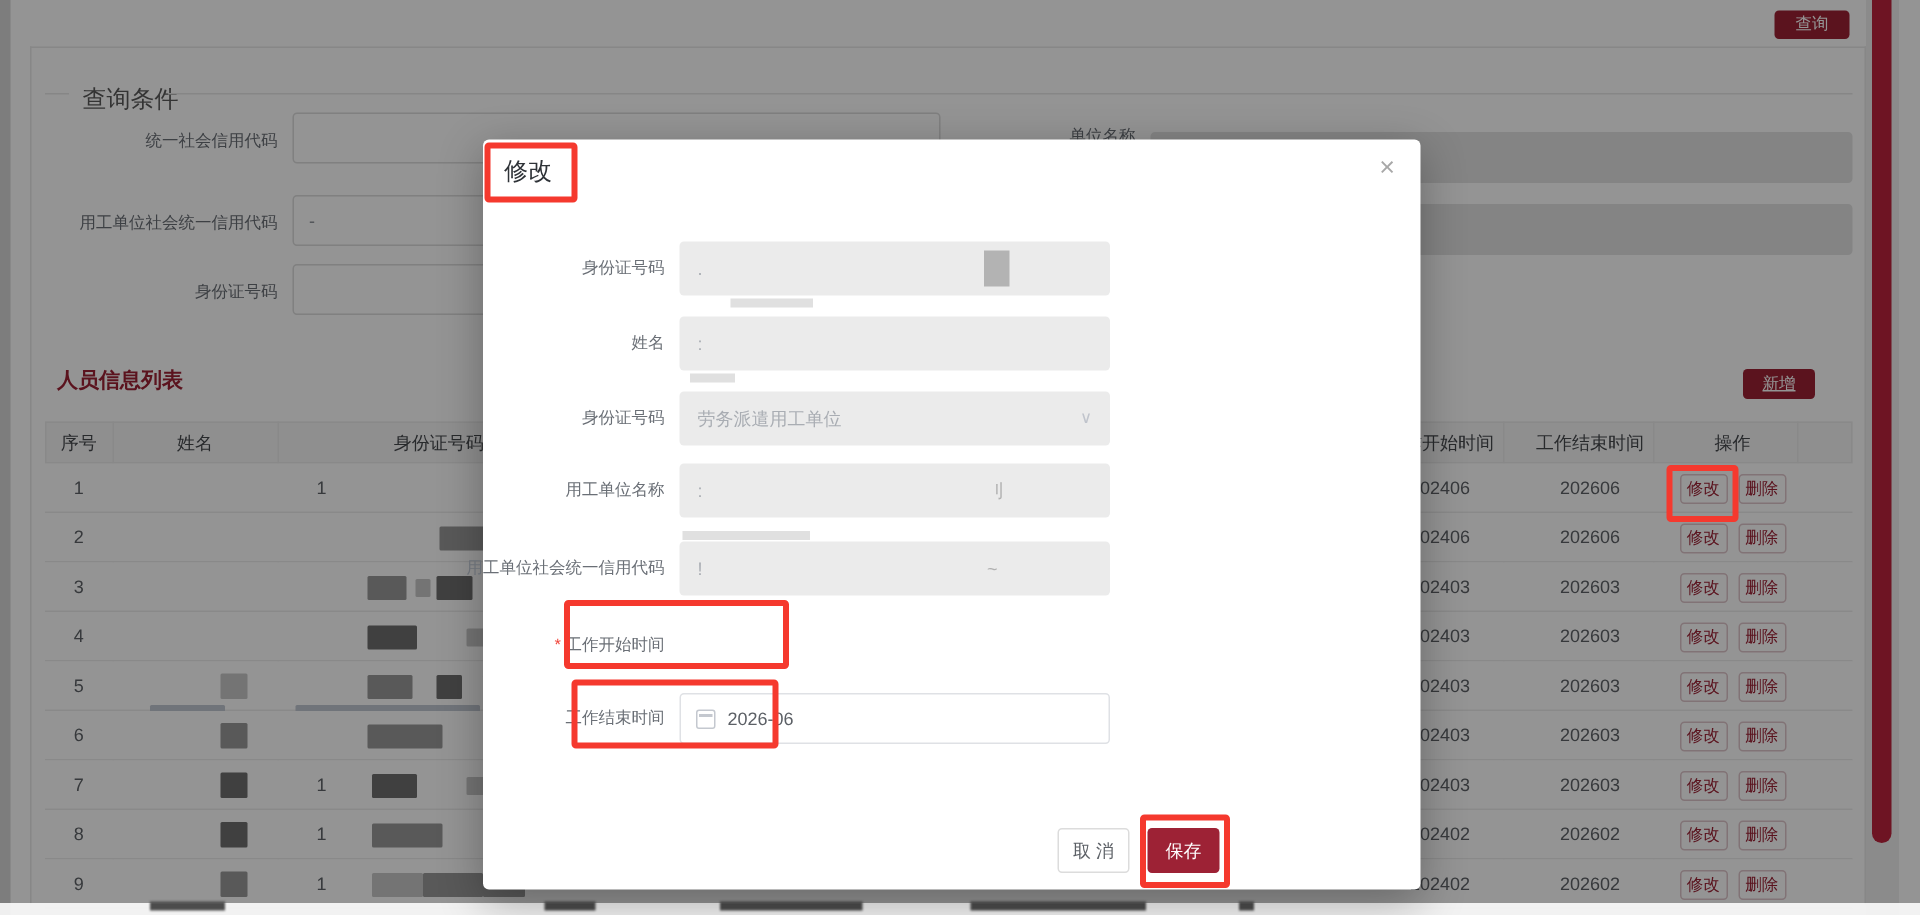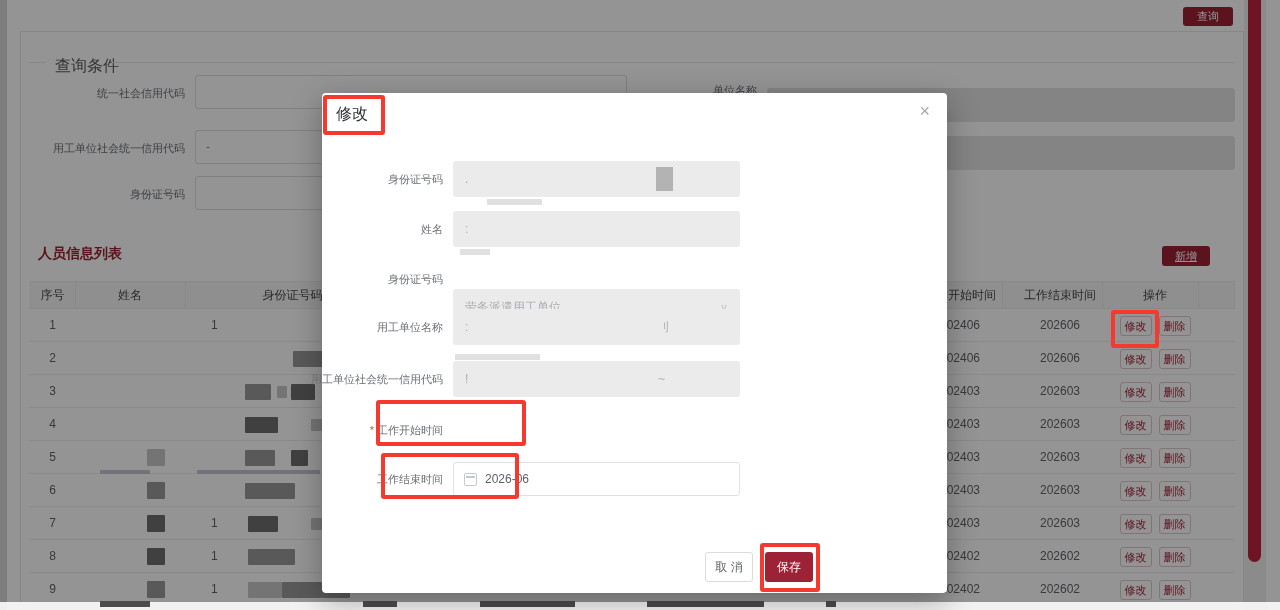--- a/index.html
+++ b/index.html
@@ -254,21 +254,21 @@
     </div>
     <div class="m-redact" style="left:165px;top:106px;width:55px;height:6px;"></div>
 
     <span class="m-label" style="top:118px;">姓名</span>
     <div class="m-input disabled" style="top:118px;">
       <span>:</span>
     </div>
     <div class="m-redact" style="left:138px;top:156px;width:30px;height:6px;"></div>
 
     <span class="m-label" style="top:168px;">身份证号码</span>
-    <div class="m-input disabled" style="top:168px;margin-top:28px;">
+    <div class="m-input disabled" style="top:168px;">
       <span>劳务派遣用工单位</span>
       <span class="m-chevron">∨</span>
     </div>
 
     <span class="m-label" style="top:216px;">用工单位名称</span>
     <div class="m-input disabled" style="top:216px;">
       <span>:</span>
       <span class="mark">刂</span>
     </div>
 

